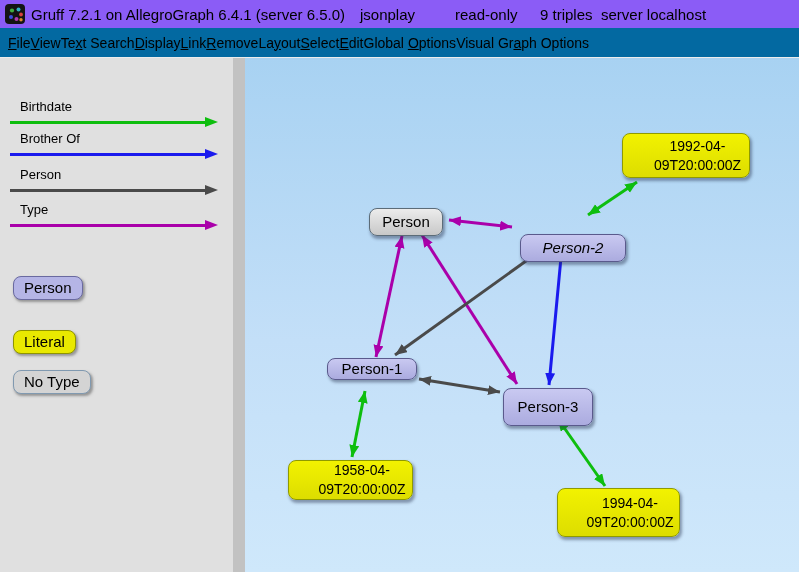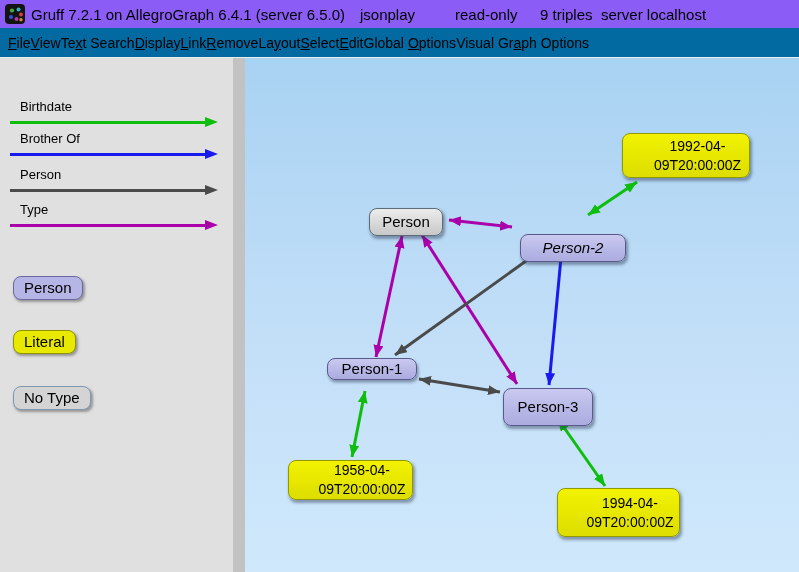--- a/index.html
+++ b/index.html
@@ -96,21 +96,21 @@
         <i class="shaft" style="background: rgb(74, 74, 74);"></i>
         <i class="head" style="border-left-color: rgb(74, 74, 74);"></i>
       </div>
       <div class="legend-label" style="top: 144px;">Type</div>
       <div class="legend-arrow" style="top: 162px;">
         <i class="shaft" style="background: rgb(170, 0, 170);"></i>
         <i class="head" style="border-left-color: rgb(170, 0, 170);"></i>
       </div>
       <div class="badge" style="top: 218px; background: linear-gradient(rgb(181, 181, 230) 20%, rgb(181, 181, 230)) rgb(181, 181, 230); border-color: rgb(106, 106, 160);">Person</div>
       <div class="badge" style="top: 272px; background: linear-gradient(rgb(233, 233, 0) 20%, rgb(233, 233, 0)) rgb(233, 233, 0); border-color: rgb(143, 148, 0);">Literal</div>
-      <div class="badge" style="top: 328px; background: linear-gradient(rgb(212, 212, 212) 20%, rgb(212, 212, 212)) rgb(212, 212, 212); border-color: rgb(128, 153, 176);">No Type</div>
+      <div class="badge" style="top: 312px; background: linear-gradient(rgb(212, 212, 212) 20%, rgb(212, 212, 212)) rgb(212, 212, 212); border-color: rgb(128, 153, 176);">No Type</div>
     </div>
   <div class="divider"></div>
 
   <div class="graph" id="graph">
     <svg class="edges" id="edge-svg" viewBox="0 0 554 514">
         <defs id="edge-defs">
           <marker id="arr0" markerUnits="userSpaceOnUse" markerWidth="14" markerHeight="12" refX="12" refY="5" orient="auto-start-reverse">
             <path d="M0,0 L12,5 L0,10 Z" fill="#aa00aa"></path>
           </marker>
           <marker id="arr1" markerUnits="userSpaceOnUse" markerWidth="14" markerHeight="12" refX="12" refY="5" orient="auto-start-reverse">

